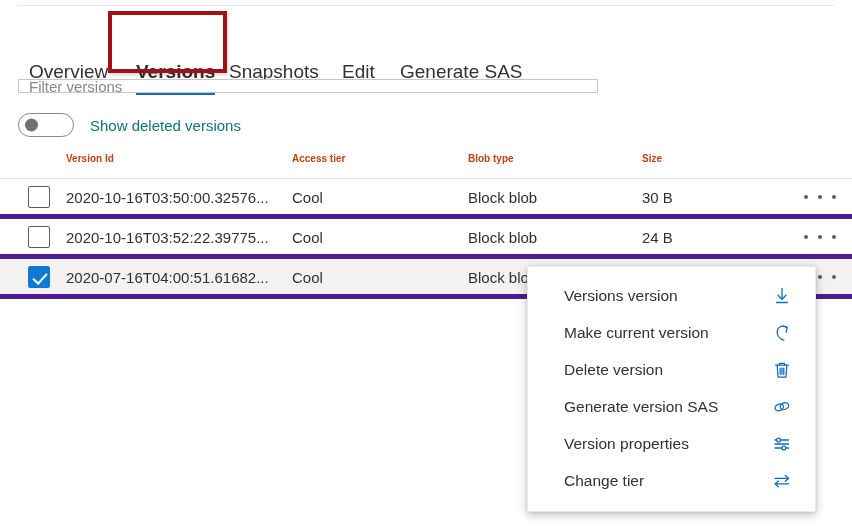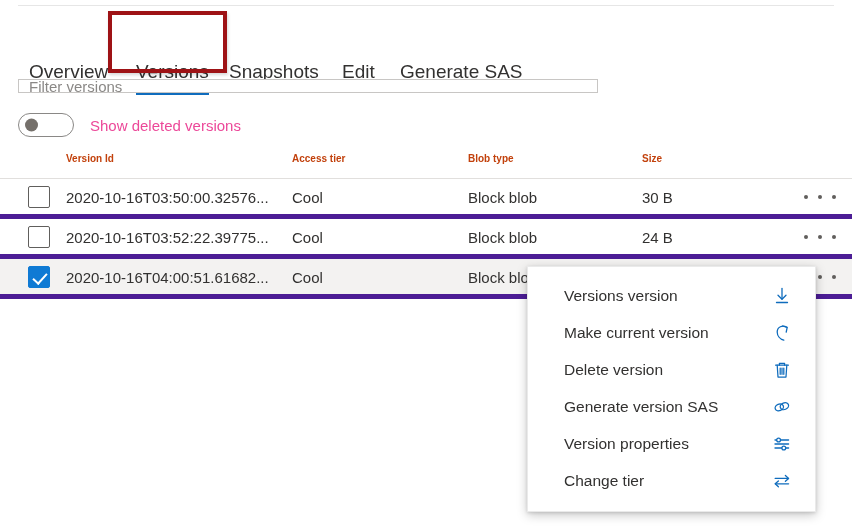--- a/index.html
+++ b/index.html
@@ -39,21 +39,21 @@
   .tab {
     position: relative;
     font-size: 19px;
     line-height: 28px;
     color: #323130;
     padding: 4px 0 0 0;
     white-space: nowrap;
     cursor: pointer;
   }
   .tab .tab-label { display: block; margin-top: 28px; }
-  .tab.active .tab-label { font-weight: normal; text-align: center; }
+  .tab.active .tab-label { font-weight: bold; text-align: center; }
   .tab.active .tab-underline {
     position: absolute;
     left: 0; right: 0; bottom: -9px;
     height: 3px;
     background: #0f6cbd;
   }
 
   
   #tab-overview     { position: absolute; left: 29px;  top: 4px; }
   #tab-versions     { position: absolute; left: 136px; top: 4px; }
@@ -113,21 +113,21 @@
   .toggle-knob {
     position: absolute;
     left: 6px; top: 50%;
     transform: translateY(-50%);
     width: 13px; height: 13px;
     border-radius: 50%;
     background: #75706b;
   }
   .toggle-label {
     font-size: 15px;
-    color: #ec4899;
+    color: #0f766e;
     white-space: nowrap;
   }
 
   
   .table {
     position: absolute;
     left: 0; top: 147px;
     width: 852px;
   }
   .thead {
@@ -314,21 +314,21 @@
       <span class="cell c-size">24 B</span>
       <span class="row-more">
           <i></i>
           <i></i>
           <i></i>
         </span>
     </div>
 
     <div class="row selected">
       <span class="cb checked"></span>
-      <span class="cell c-version">2020-10-16T04:00:51.61682...</span>
+      <span class="cell c-version">2020-07-16T04:00:51.61682...</span>
       <span class="cell c-tier">Cool</span>
       <span class="cell c-blob">Block blob</span>
       <span class="cell c-size"></span>
       <span class="row-more">
           <i></i>
           <i></i>
           <i></i>
         </span>
     </div>
 

